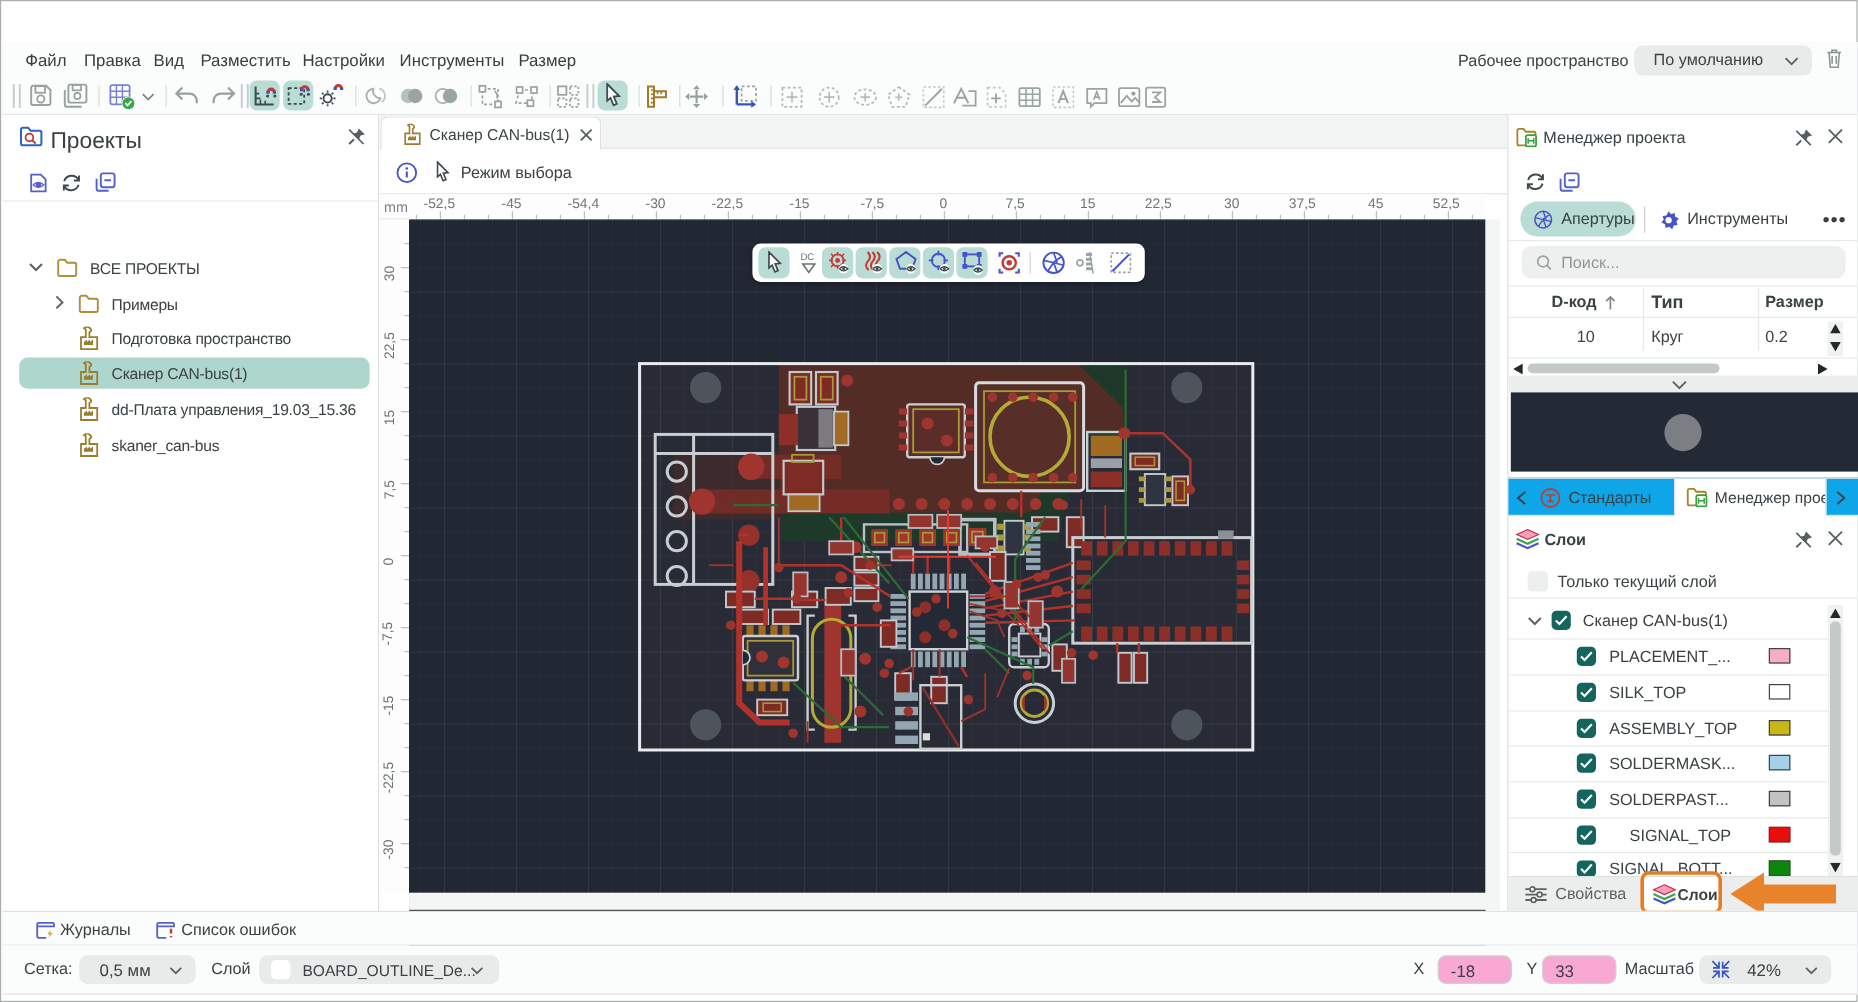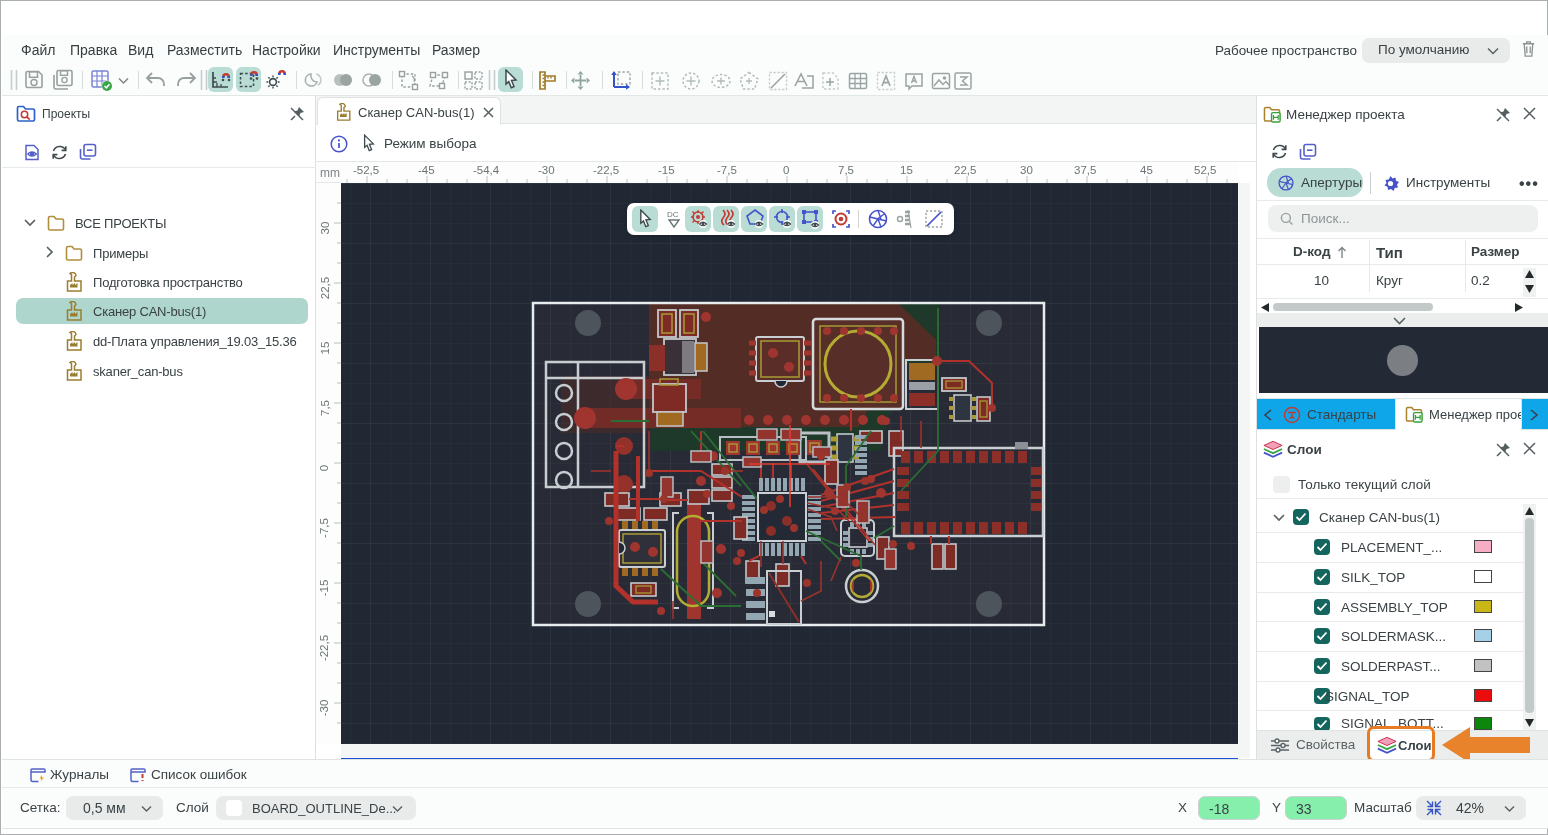--- a/index.html
+++ b/index.html
@@ -24,31 +24,31 @@
 .treerow .txt { font-size:13px; letter-spacing:-0.2px; }
 .sel { background:#aed6cd; border-radius:7px; }
 
 #tabbar { left:315px; top:95px; width:940px; height:28px; background:#f3f5f4; border-bottom:1px solid #e2e6e5;}
 #activetab { position:absolute; left:316px; top:96px; width:184px; height:28px; background:#fff; border:1px solid #dde2e1; border-bottom:none; border-radius:6px 6px 0 0; }
 #infobar { left:315px; top:124px; width:940px; height:37px; background:#fff; border-bottom:1px solid #e3e7e6; }
 #rulerh { left:340px; top:161px; width:897px; height:21px; background:#fdfdfd; }
 #rulerv { left:315px; top:182px; width:25px; height:561px; background:#fdfdfd; }
 #mmbox  { left:315px; top:161px; width:25px; height:21px; background:#fdfdfd; border-bottom:1px solid #e3e7e6; }
 .rnum { position:absolute; font-size:11.5px; color:#6b7476; }
-#canvas { left:340px; top:182px; width:897px; height:629px; background:#1d4ed8;text-align:center; }
+#canvas { left:340px; top:182px; width:897px; height:629px; background:#000000;text-align:center; }
 
 #vscroll { left:1237px; top:182px; width:12px; height:561px; background:#f4f6f5; }
 #hscroll { left:340px; top:743px; width:909px; height:14px; background:#f4f6f5; }
 
 #rightpanel { left:1255px; top:95px; width:292px; height:663px; background:#fff; border-left:1px solid #dce1e0; }
 
 #journalbar { left:1px; top:758px; width:1546px; height:29px; background:#fbfcfc; border-top:1px solid #dfe3e2; border-bottom:1px solid #e6eae9;}
 #statusbar { left:1px; top:787px; width:1546px; height:41px; background:#fbfcfc; border-bottom:1px solid #dfe3e2; }
 .pill { position:absolute; background:#e9ebeb; border-radius:7px; color:#3a4245; font-size:14px; }
-.field { position:absolute; background:#86efac; border:1px solid #ccd2d1; border-radius:7px; color:#3a4245; font-size:14px;padding-left:16px; }
+.field { position:absolute; background:#f9a8d4; border:1px solid #ccd2d1; border-radius:7px; color:#3a4245; font-size:14px;padding-left:16px; }
 </style>
 </head>
 <body>
 <div id="win">
   <div id="menubar" class="abs">
     <div class="menuitem" style="left:19px">Файл</div>
     <div class="menuitem" style="left:68px">Правка</div>
     <div class="menuitem" style="left:126px">Вид</div>
     <div class="menuitem" style="left:165px">Разместить</div>
     <div class="menuitem" style="left:250px">Настройки</div>
@@ -231,21 +231,21 @@
         <rect x="3" y="3" width="16" height="16" rx="1.5" fill="none" stroke="#9aa4a2" stroke-width="1.5"></rect>
         <path d="M8 7 h7 l-4.5 4 l4.5 4 h-7" fill="none" stroke="#9aa4a2" stroke-width="1.5"></path>
       </svg>
   </div>
   <div id="leftpanel" class="abs">
     <svg class="abs" style="left:14px;top:9px" width="20" height="18" viewBox="0 0 20 18">
         <path d="M1.5 4 v-1 a1.5 1.5 0 0 1 1.5 -1.5 h4.5 l2 2.5 h7.5 a1.5 1.5 0 0 1 1.5 1.5 v9 a1.5 1.5 0 0 1 -1.5 1.5 h-14 a1.5 1.5 0 0 1 -1.5 -1.5 z" fill="none" stroke="#2e62c8" stroke-width="1.7"></path>
         <circle cx="8.5" cy="9.5" r="3.2" fill="#fff" stroke="#c23b34" stroke-width="1.5"></circle>
         <path d="M10.9 11.9 l2.8 2.8" stroke="#c23b34" stroke-width="1.7"></path>
       </svg>
-    <div class="abs txt" style="left:40px;top:11px;font-size:12px">Проекты</div>
+    <div class="abs txt" style="left:40px;top:11px;font-size:19px">Проекты</div>
     <svg class="abs" style="left:287px;top:9px" width="17" height="17" viewBox="0 0 17 17">
         <path d="M10 2 l5 5 l-3.5 1 l-1.5 3.5 l-5 -5 l3.5 -1 z" fill="#555f61"></path>
         <path d="M6 11 l-4 4" stroke="#555f61" stroke-width="1.6"></path>
         <path d="M2 3 l12 12" stroke="#555f61" stroke-width="1.4"></path>
       </svg>
     <svg class="abs" style="left:21px;top:47px" width="18" height="19" viewBox="0 0 18 19">
         <path d="M3 2.5 h8 l4 4 v10 h-12 z" fill="none" stroke="#5560c8" stroke-width="1.5"></path>
         <circle cx="9" cy="11" r="2.2" fill="#5560c8"></circle>
         <path d="M4.5 11 q4.5 -4 9 0 q-4.5 4 -9 0" fill="none" stroke="#5560c8" stroke-width="1.2"></path>
       </svg>
@@ -1040,21 +1040,21 @@
         </svg>
       </div>
     <div class="abs txt" style="left:84px;top:563px">SOLDERPAST...</div>
     <div class="abs" style="left:217px;top:563px;width:18px;height:13px;background:#c2c2c2;border:1px solid #444"></div>
     <div class="abs" style="left:0;top:585px;width:279px;height:1px;background:#e6eae9"></div>
     <div class="abs" style="left:57px;top:592px;width:16px;height:16px;background:#15655f;border-radius:4px">
         <svg class="abs" style="left:2px;top:3px" width="12" height="10">
           <path d="M1.5 5 l3 3 l6 -6.5" fill="none" stroke="#fff" stroke-width="1.8"></path>
         </svg>
       </div>
-    <div class="abs txt" style="left:68px;top:593px">SIGNAL_TOP</div>
+    <div class="abs txt" style="left:101px;top:593px">SIGNAL_TOP</div>
     <div class="abs" style="left:217px;top:593px;width:18px;height:13px;background:#ea0d0d;border:1px solid #444"></div>
     <div class="abs" style="left:0;top:614px;width:279px;height:1px;background:#e6eae9"></div>
     <div class="abs" style="left:57px;top:621px;width:16px;height:14px;background:#15655f;border-radius:4px">
         <svg class="abs" style="left:2px;top:2px" width="12" height="10">
           <path d="M1.5 5 l3 3 l6 -6.5" fill="none" stroke="#fff" stroke-width="1.8"></path>
         </svg>
       </div>
     <div class="abs txt" style="left:84px;top:620px">SIGNAL_BOTT...</div>
     <div class="abs" style="left:217px;top:621px;width:18px;height:13px;background:#0c870c;border:1px solid #444"></div>
     <div class="abs" style="left:266px;top:408px;width:13px;height:226px;background:#f0f2f1">

